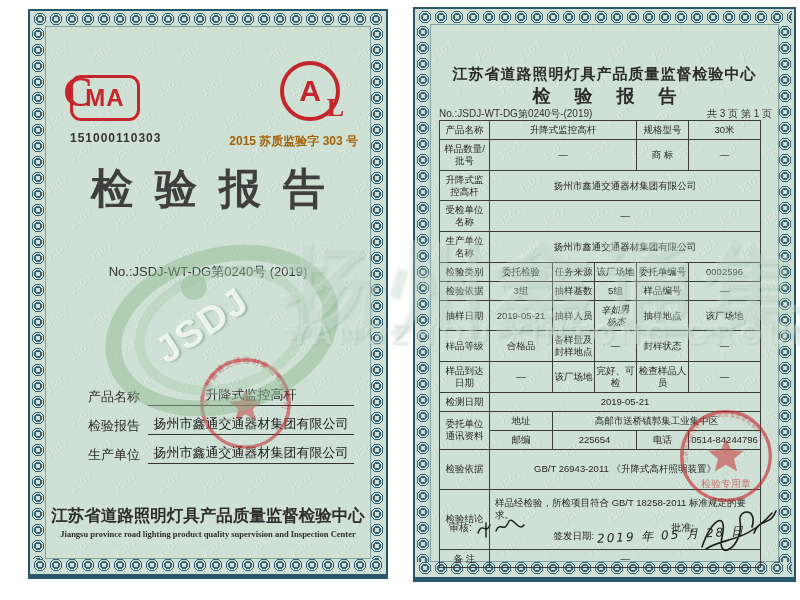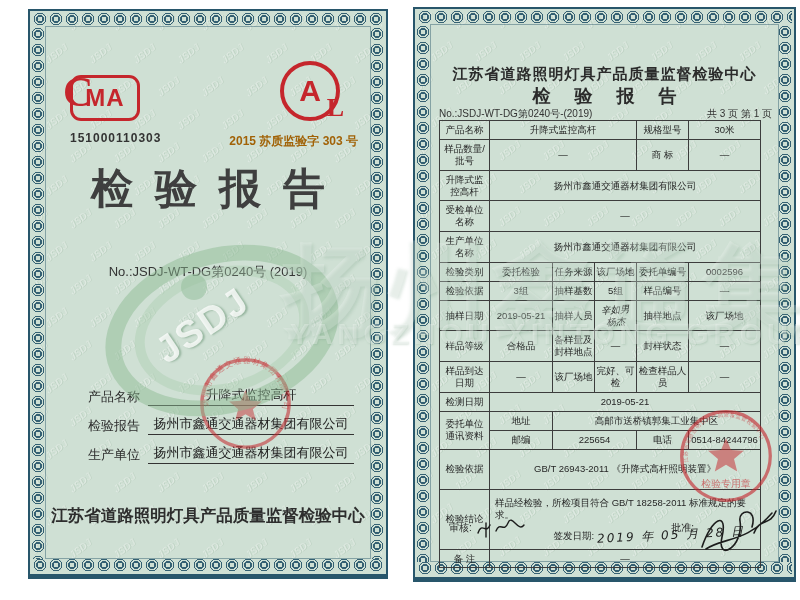--- a/index.html
+++ b/index.html
@@ -270,20 +270,21 @@
     </div>
     <svg class="stamp" style="left:167px;top:344px;" width="97" height="97" viewBox="0 0 100 100">
       <circle cx="50" cy="50" r="45" fill="none" stroke="rgba(197,38,44,.65)" stroke-width="3.5"></circle>
       <path id="arcL" d="M 12,56 A 39,39 0 1 1 88,56" fill="none"></path>
       <text font-size="8.2" fill="rgba(197,38,44,.62)" letter-spacing="1">
         <textPath href="#arcL" startOffset="2%">扬州市鑫通交通器材集团有限公司</textPath>
       </text>
       <polygon points="50,36 54.7,47.2 66.8,48 57.6,55.8 60.6,67.5 50,61 39.4,67.5 42.4,55.8 33.2,48 45.3,47.2" fill="rgba(197,38,44,.55)"></polygon>
     </svg>
     <div class="footer-cn">江苏省道路照明灯具产品质量监督检验中心</div>
+    <div class="footer-en">Jiangsu province road lighting product quality supervision and Inspection Center</div>
   </div>
 </div>
 
 <div class="doc" id="doc-right">
   <div class="tile-layer">
       <span class="tile" style="left: -10px; top: 0px;">JSDJ</span>
       <span class="tile" style="left: 34px; top: 0px;">JSDJ</span>
       <span class="tile" style="left: 78px; top: 0px;">JSDJ</span>
       <span class="tile" style="left: 122px; top: 0px;">JSDJ</span>
       <span class="tile" style="left: 166px; top: 0px;">JSDJ</span>

